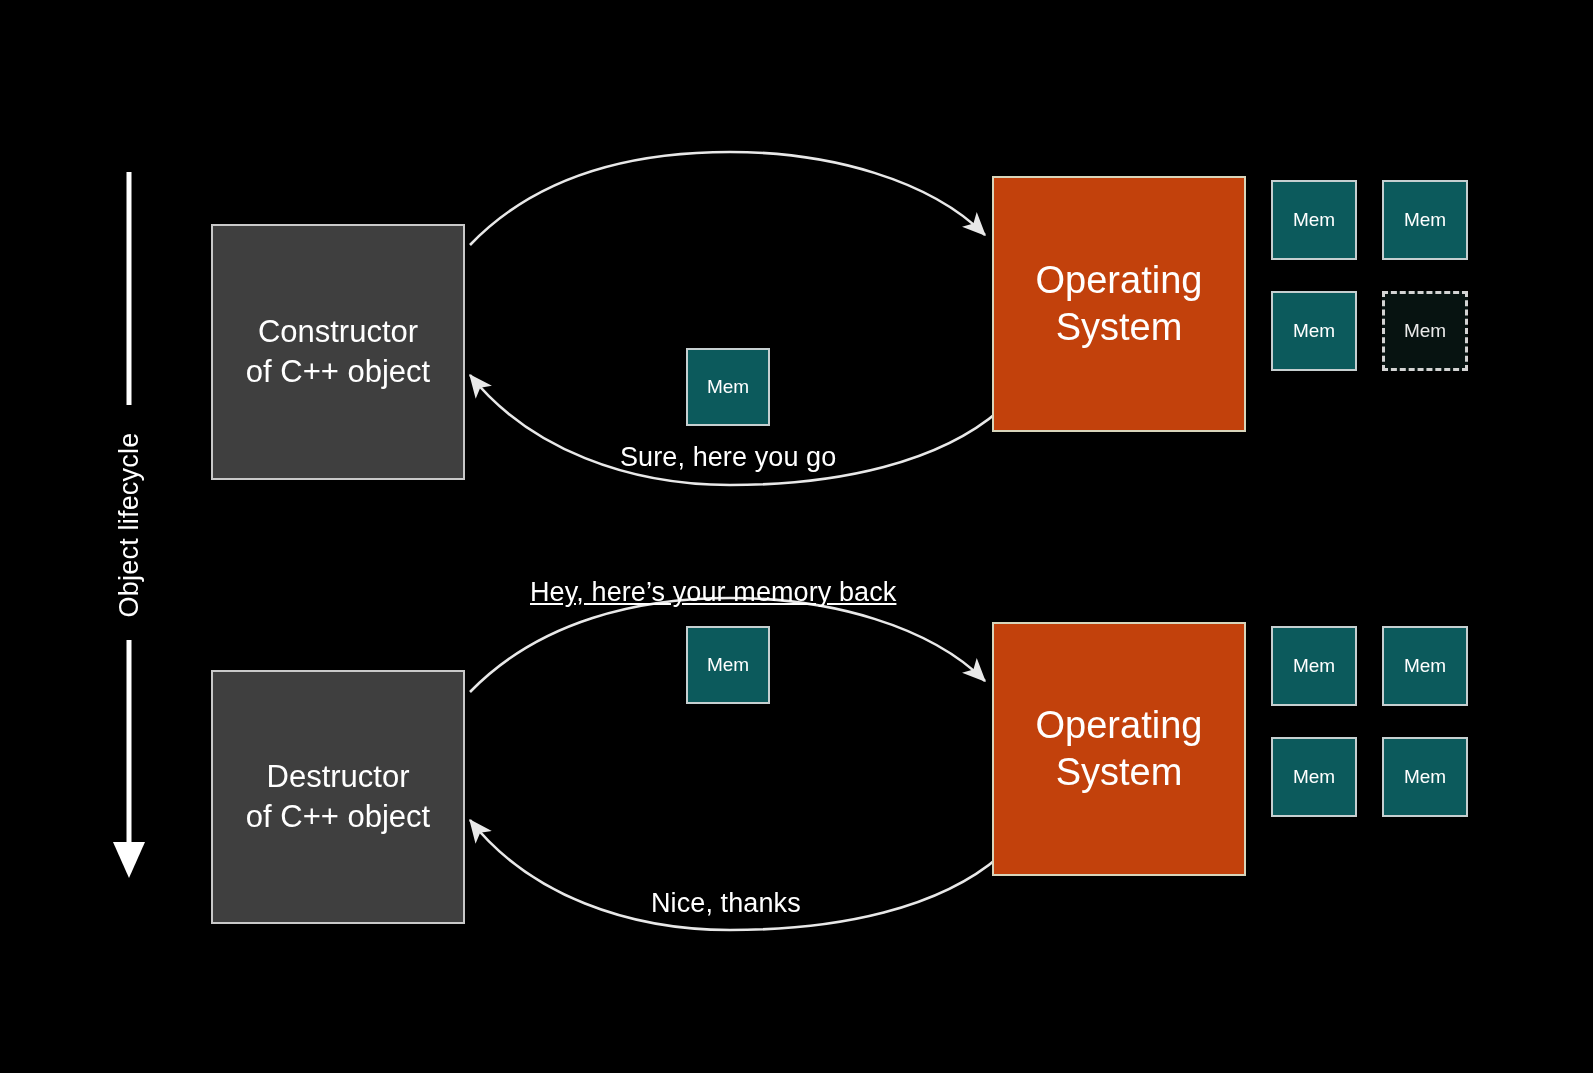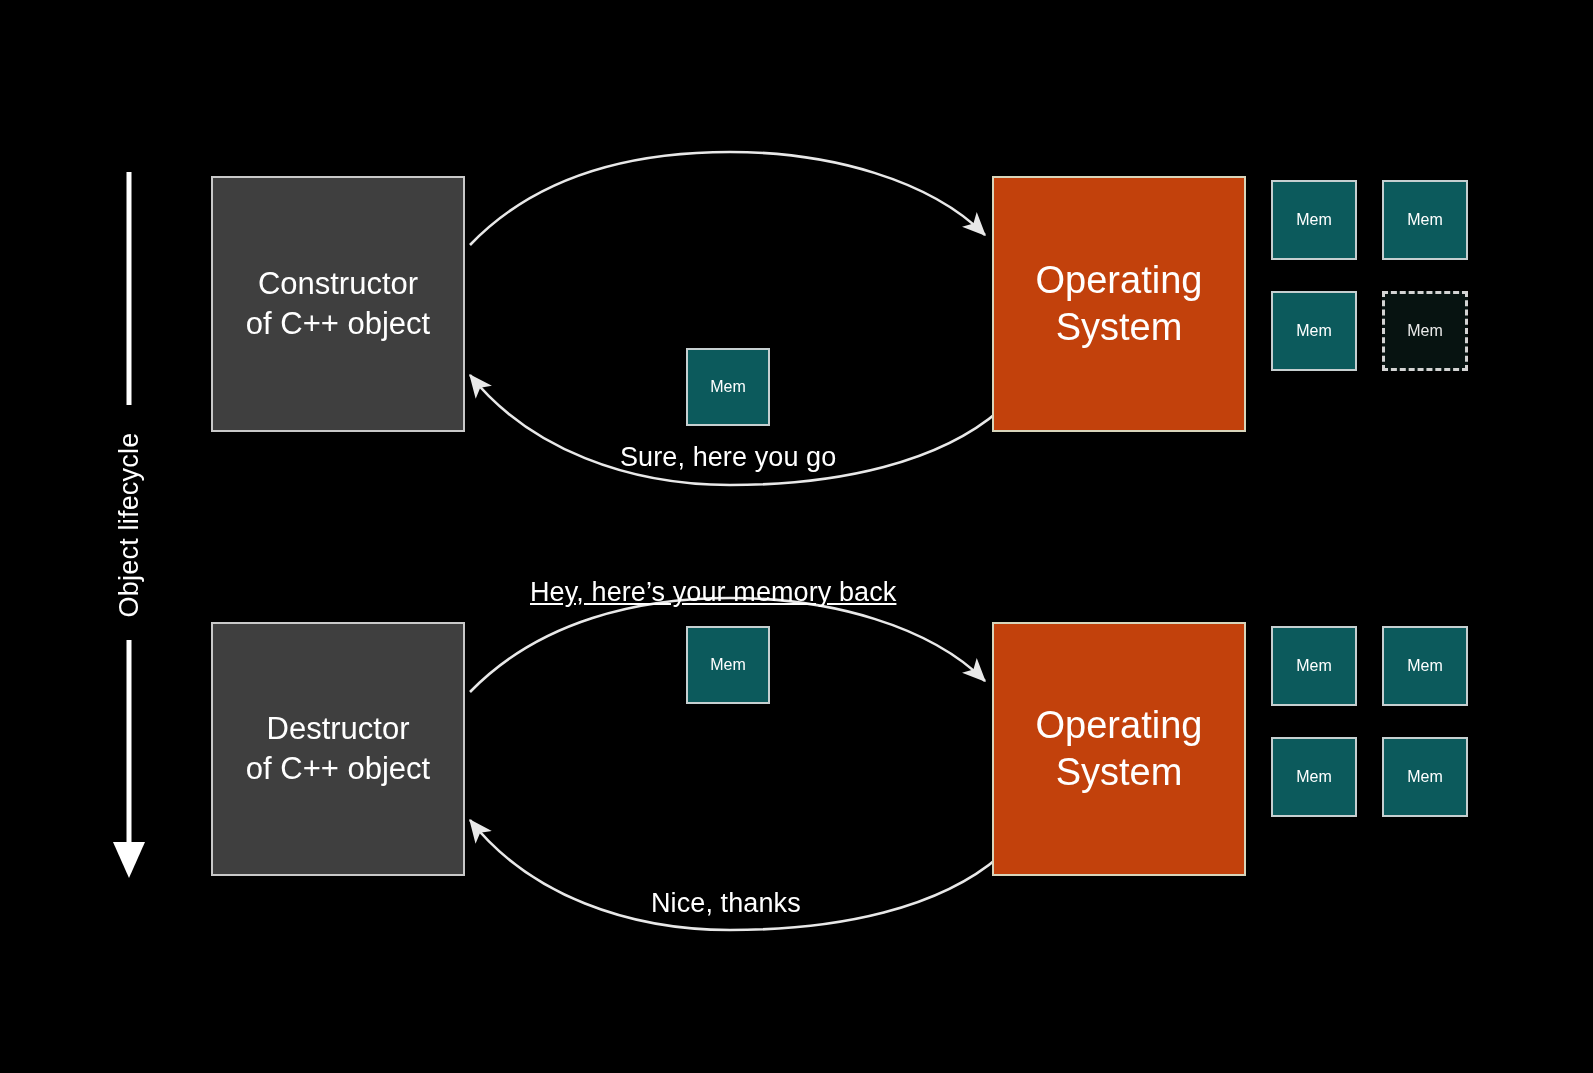--- a/index.html
+++ b/index.html
@@ -49,40 +49,41 @@
     align-items: center;
     justify-content: center;
     text-align: center;
     color: #ffffff;
   }
   .node-obj {
     background: #3f3f3f;
     border-color: #c9c9c9;
     font-size: 31px;
     line-height: 1.3;
+    margin-top: 48px;
   }
   .node-os {
     background: #c2410c;
     border-color: #d8d5bb;
     font-size: 38px;
     line-height: 1.25;
   }
   .node-line { display: block; }
 
   
   .mem {
     position: absolute;
     box-sizing: border-box;
     background: #0c5a5c;
     border: 2px solid #c6cfd0;
     display: flex;
     align-items: center;
     justify-content: center;
     color: #ffffff;
-    font-size: 16px;
+    font-size: 19px;
   }
   .mem.empty {
     background: #071311;
     border: 3px dashed #d3d3d3;
     color: #eaeaea;
   }
 
   
   .caption {
     position: absolute;

